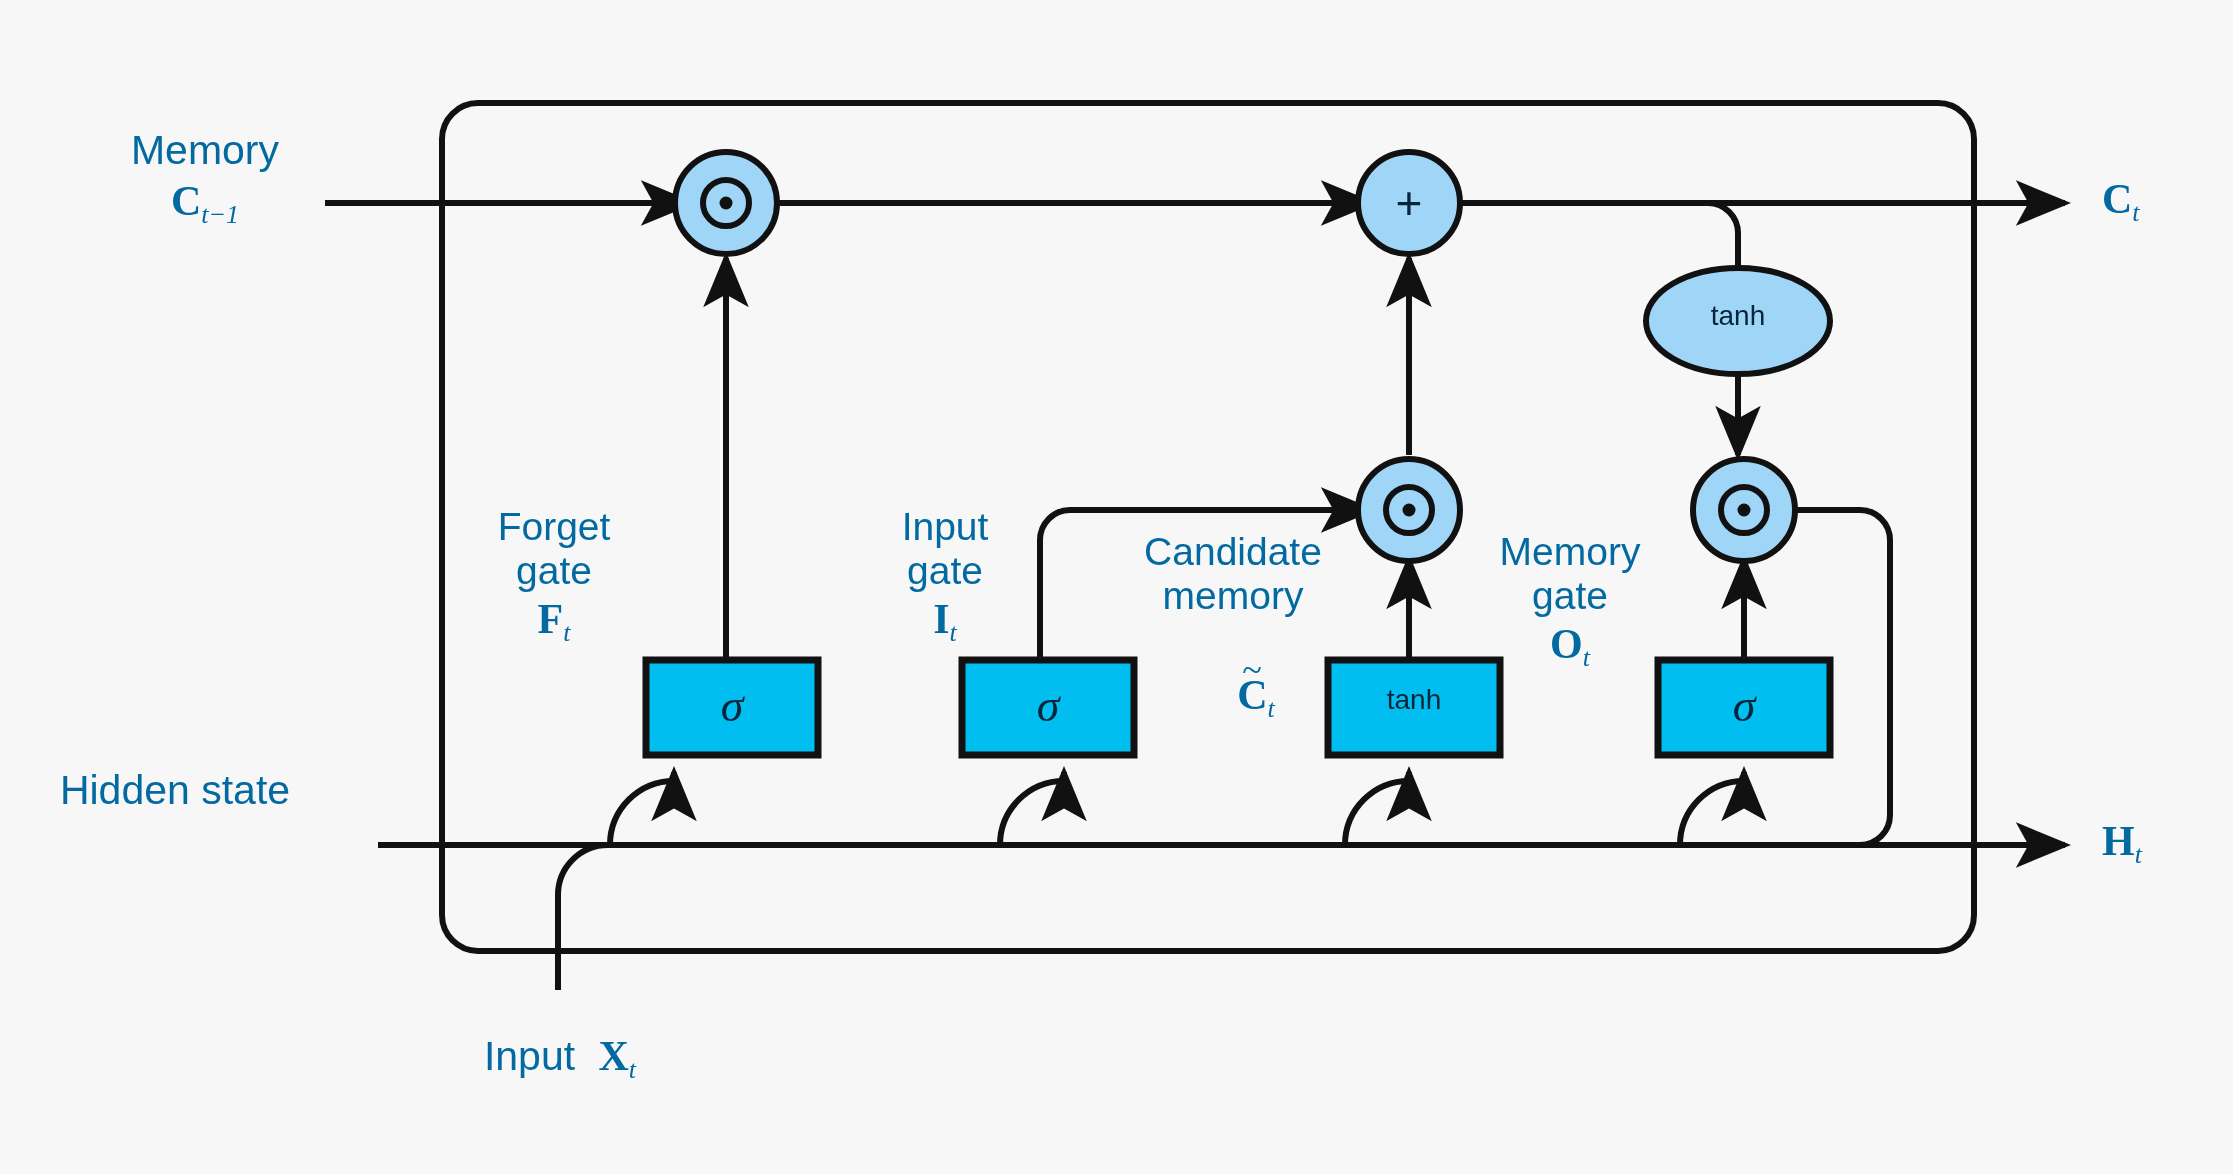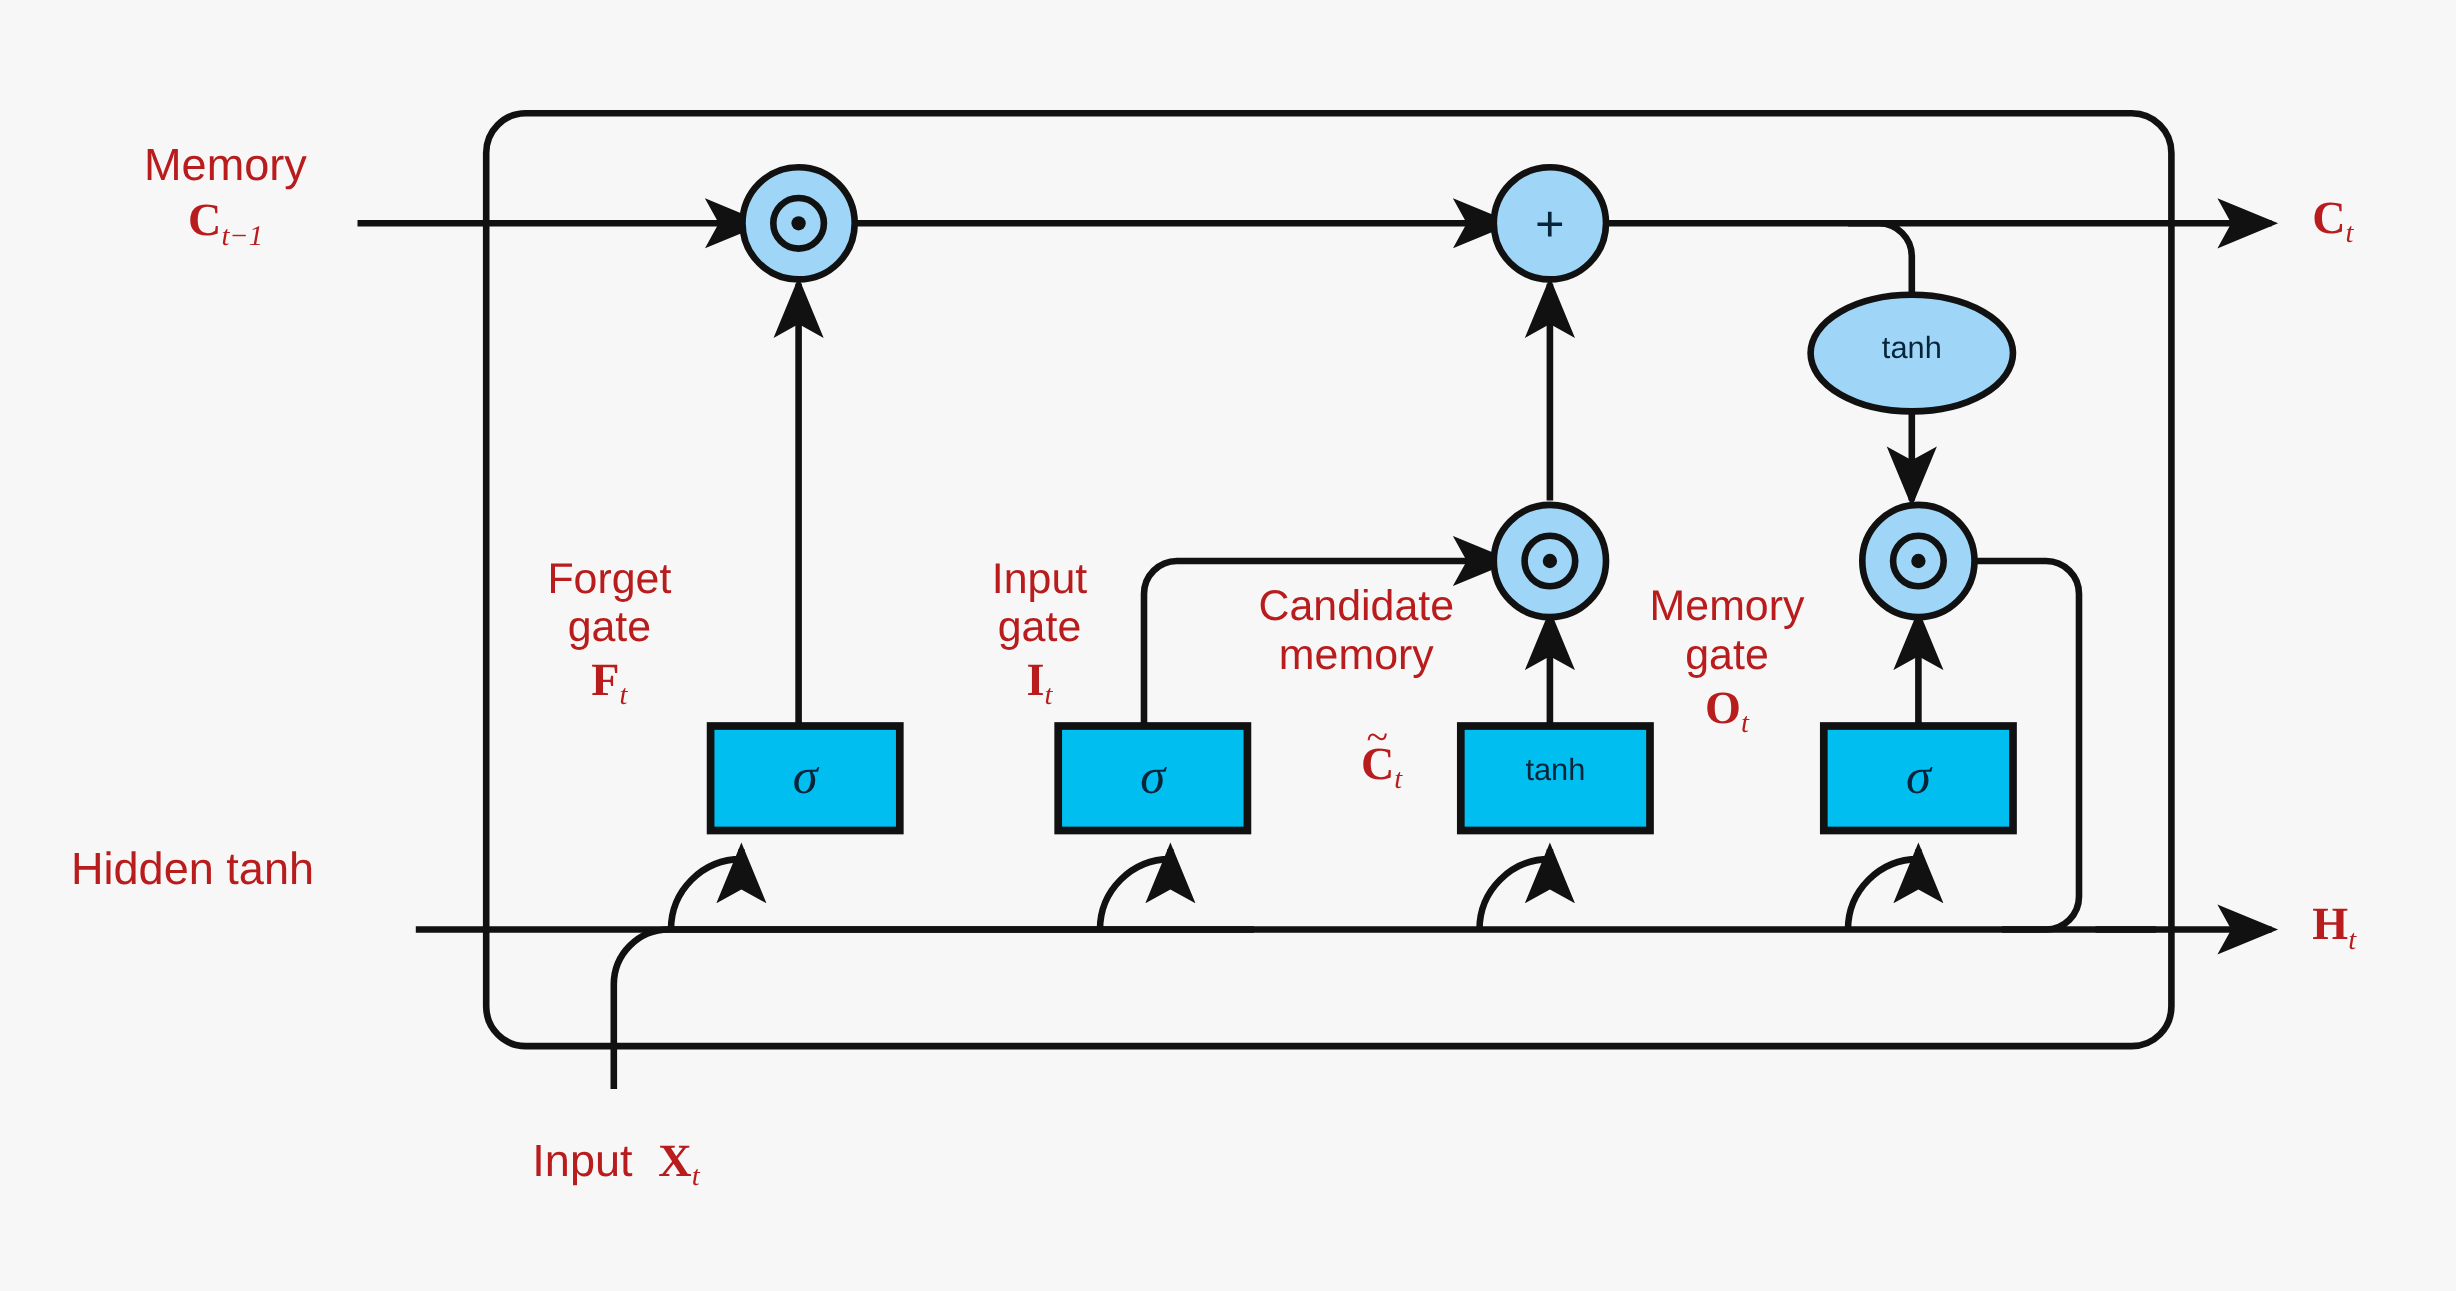--- a/index.html
+++ b/index.html
@@ -17,21 +17,21 @@
   }
   #diagram-svg {
     position: absolute;
     left: 0;
     top: 0;
     width: 2233px;
     height: 1174px;
   }
   .lbl {
     position: absolute;
-    color: #b91c1c;
+    color: #0369a1;
     font-family: "Liberation Sans", sans-serif;
     line-height: 1.12;
     text-align: center;
     white-space: nowrap;
     user-select: none;
   }
   .lbl-big { font-size: 41px; }
   .lbl-mid { font-size: 39px; }
   .sym {
     font-family: "Liberation Serif", serif;
@@ -169,21 +169,21 @@
     <rect x="1328" y="660" width="172" height="95" fill="#00bff0" stroke="#111111" stroke-width="7"></rect>
     <rect x="1658" y="660" width="172" height="95" fill="#00bff0" stroke="#111111" stroke-width="7"></rect>
   </svg>
 
   <div class="lbl lbl-big" style="left:70px; top:128px; width:270px;">
     <div>Memory</div>
     <div class="sym sym-row"><span>C</span><span class="sub">t−1</span></div>
   </div>
 
   <div class="lbl lbl-big" style="left:20px; top:768px; width:310px;">
-    <div>Hidden tanh</div>
+    <div>Hidden state</div>
   </div>
 
   <div class="lbl lbl-big" style="left:400px; top:1033px; width:320px; text-align:center;">
     <span>Input</span>
     <span class="sym" style="margin-left:12px;"><span>X</span><span class="sub">t</span></span>
   </div>
 
   <div class="lbl sym" style="left:2102px; top:176px; width:110px; text-align:left;"><span>C</span><span class="sub">t</span></div>
 
   <div class="lbl sym" style="left:2102px; top:818px; width:110px; text-align:left;"><span>H</span><span class="sub">t</span></div>

